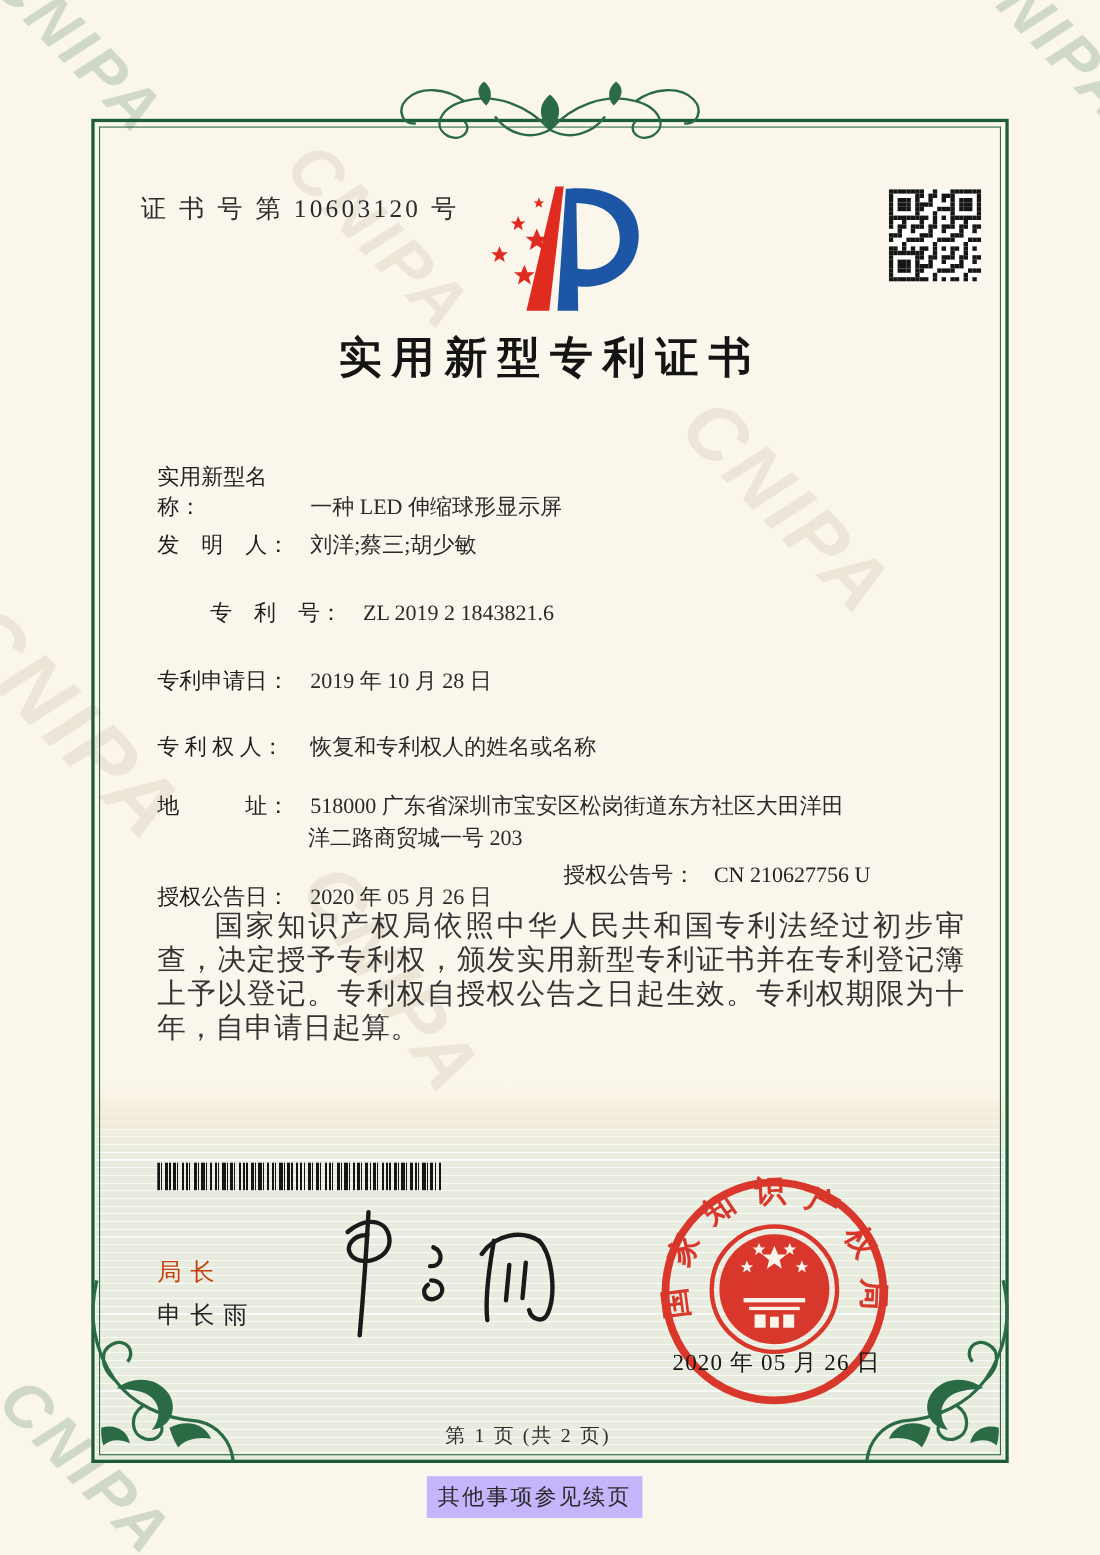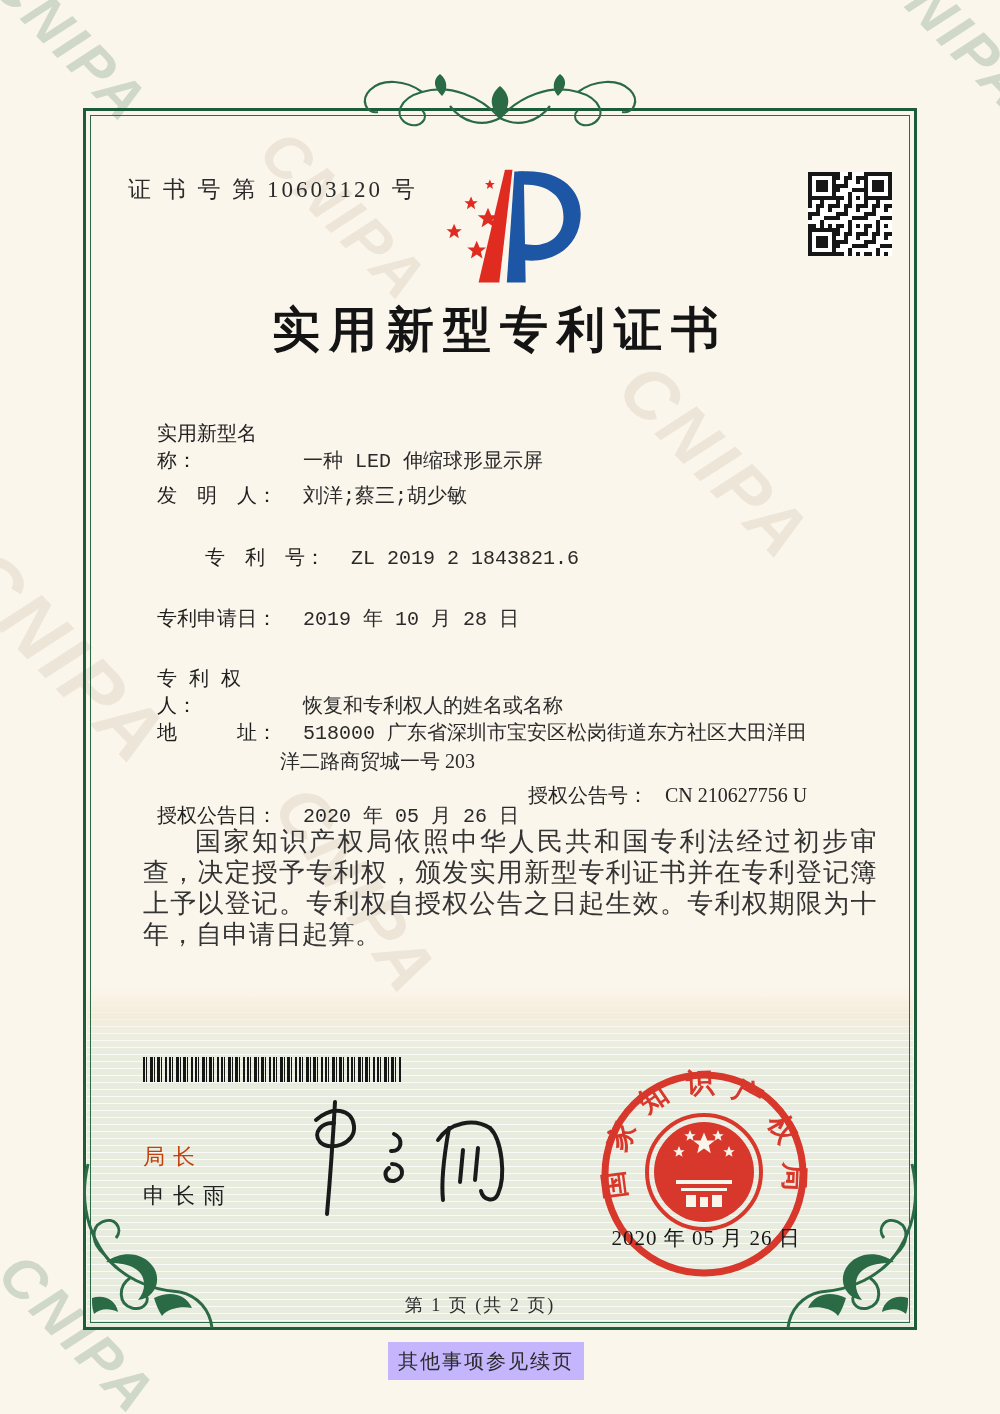--- a/index.html
+++ b/index.html
@@ -47,30 +47,30 @@
   }
   
   .cert-no{
     position:absolute; left:128px; top:174px;
     font-size:23px; letter-spacing:3px; color:#2b2b2b;
   }
   .logo{position:absolute; left:424px; top:162px;}
   .qr{position:absolute; left:808px; top:172px; width:84px; height:84px; background:#fff;}
   .title{
     position:absolute; left:0; top:298px; width:100%;
-    text-align:center; font-size:48px; font-weight:bold;
+    text-align:center; font-size:39px; font-weight:bold;
     letter-spacing:9px; color:#141414;
   }
   
-  .field{position:absolute; left:157px; font-size:20px; color:#262626;font-family:Liberation Mono, monospace;}
+  .field{position:absolute; left:143px; font-size:20px; color:#262626;}
   .field .lbl{display:inline-block; width:134px; color:#1f1f1f;}
   .field .val{color:#2a2a2a;}
   .addr2{position:absolute; left:280px; font-size:20px; color:#2a2a2a;}
   .field2{position:absolute; left:512px; font-size:20px; color:#262626;}
-  .field2 .lbl{display:inline-block; width:132px;margin-left:16px;}
+  .field2 .lbl{display:inline-block; width:132px;}
   
   .body-text{
     position:absolute; left:143px; top:826px; width:734px;
     font-size:26px; line-height:31px; text-align:justify;
     color:#343434; letter-spacing:0.5px;
   }
   .body-text p{margin:0; text-indent:2em;}
   
   .barcode{
     position:absolute; left:143px; top:1057px; width:258px; height:25px;

